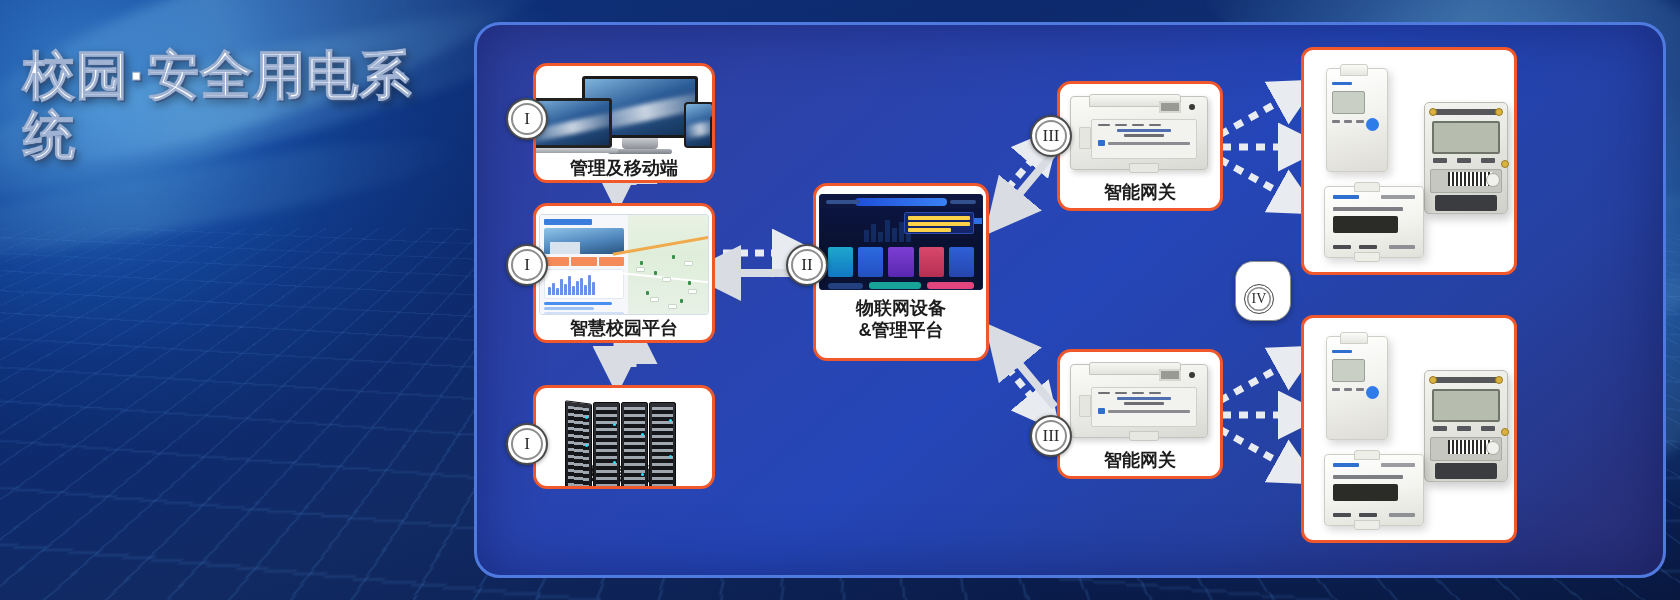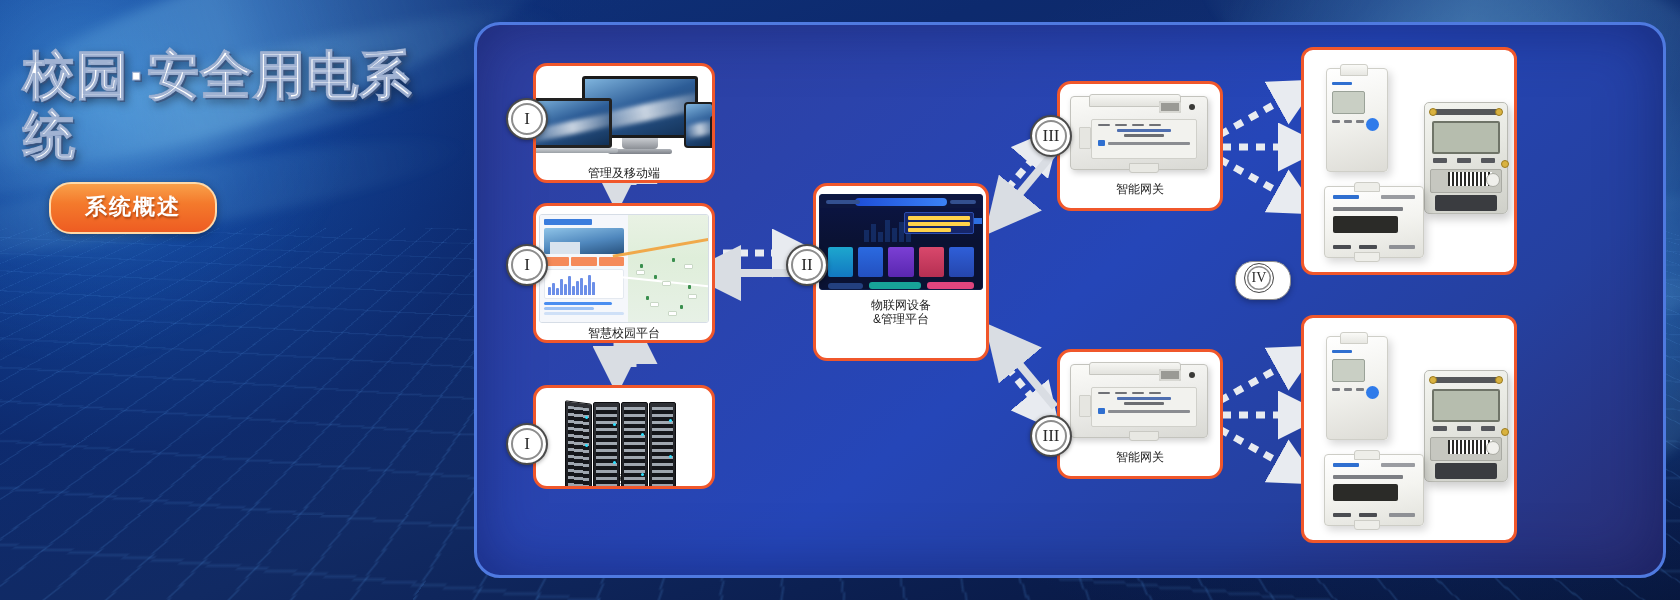--- a/index.html
+++ b/index.html
@@ -117,22 +117,22 @@
     border: 3px solid #f0572b;
     border-radius: 14px;
     display: flex;
     flex-direction: column;
     align-items: center;
     justify-content: flex-start;
     overflow: hidden;
   }
   .node-label {
     color: #1c1c1c;
-    font-size: 12px;
-    font-weight: 400;
+    font-size: 18px;
+    font-weight: 700;
     text-align: center;
     line-height: 1.2;
     width: 100%;
   }
 
   
   .roman {
     position: absolute;
     width: 42px; height: 42px;
     border-radius: 50%;
@@ -309,21 +309,21 @@
   .meter-box .foot { position:absolute; left:12%; bottom:2%; right:12%; height:14%; background:#3a3c40; border-radius:2px;}
   .meter-box .screw { position:absolute; width:8px; height:8px; background:#d9b23f; border-radius:50%; border:1px solid #9c7c21;}
 
   
   .iv-pill {
     position:absolute;
     display:flex; align-items:center; gap:8px;
     background:#ffffff;
     border:1px solid #8e8e8e;
     border-radius:18px;
-    padding: 1px 16px 6px 8px;
+    padding: 22px 16px 6px 8px;
     box-shadow: 0 2px 6px rgba(0,0,0,.3);
     z-index: 12;
     justify-content: flex-end;
   }
   .iv-pill .roman-inline {
     position:static;
     width: 30px; height: 30px; font-size: 14px;
     box-shadow: inset 0 0 0 2px #ffffff, inset 0 0 0 3.5px #8d8d8d;
     border: 1.5px solid #4a4a4a;
   }
@@ -343,21 +343,20 @@
   <div class="bg-glow-l"></div>
   <div class="bg-streak s1"></div>
   <div class="bg-streak s2"></div>
   <div class="bg-streak s3"></div>
   <div class="bg-streak s4"></div>
   <div class="bg-streak s5"></div>
   <div class="bg-streak s6"></div>
 
   <div class="left-col">
     <div class="page-title">校园·安全用电系统</div>
-    <div class="badge-overview">系统概述</div>
   </div>
 
   <div class="diagram-panel">
 
     <svg class="arrow-svg" style="left:0;top:0;width:1192px;height:556px;">
       <defs>
         <marker id="solidHead" markerWidth="7" markerHeight="7" refX="3" refY="3.5" orient="auto">
           <path d="M0,0 L7,3.5 L0,7 z" fill="#d9dde3"></path>
         </marker>
         <marker id="dashHead" markerWidth="7" markerHeight="7" refX="3" refY="3.5" orient="auto">

